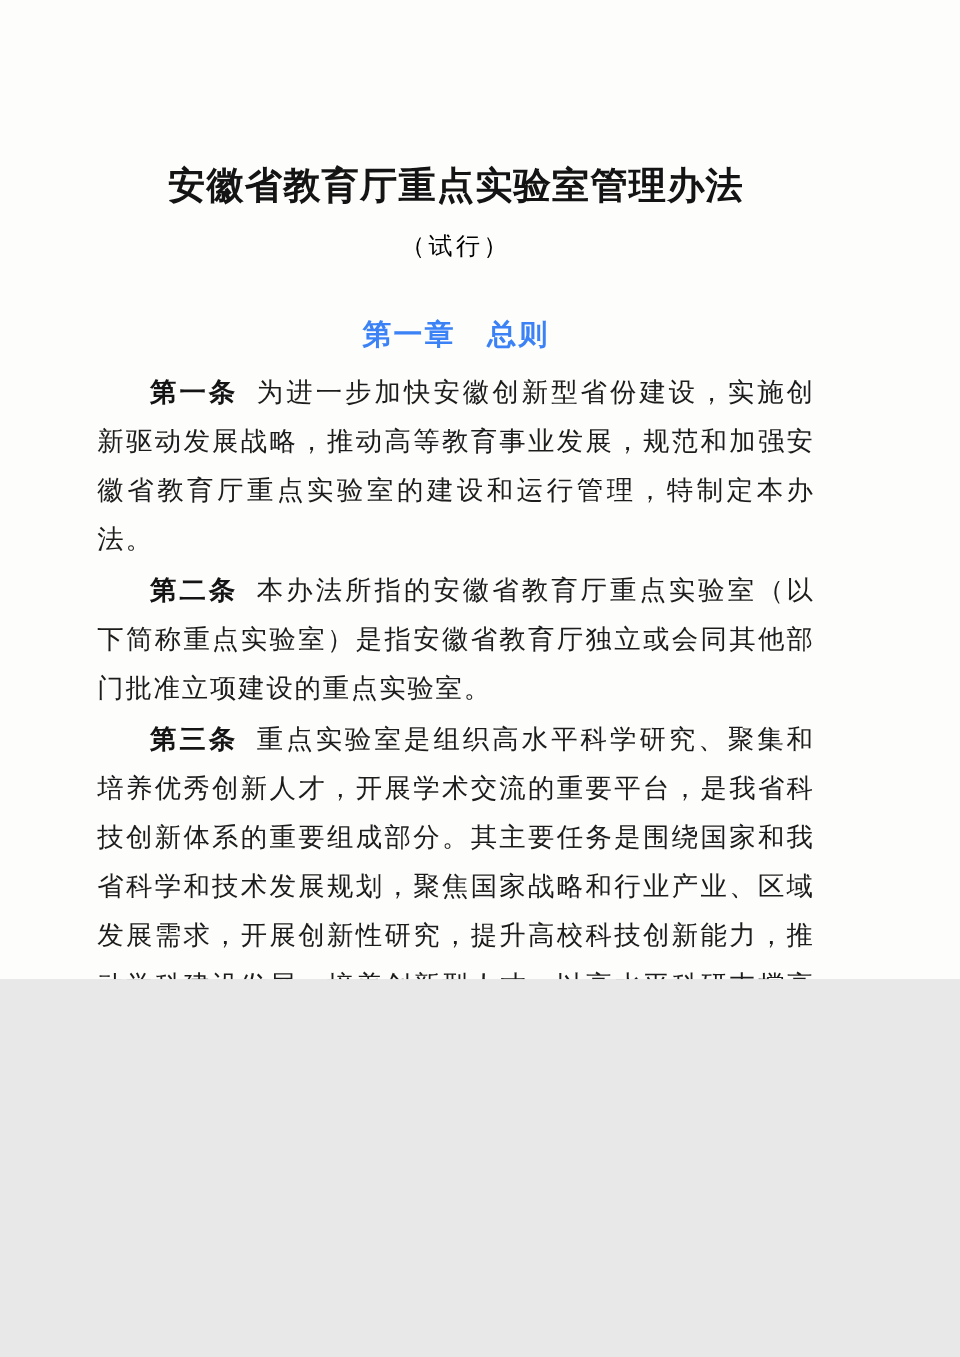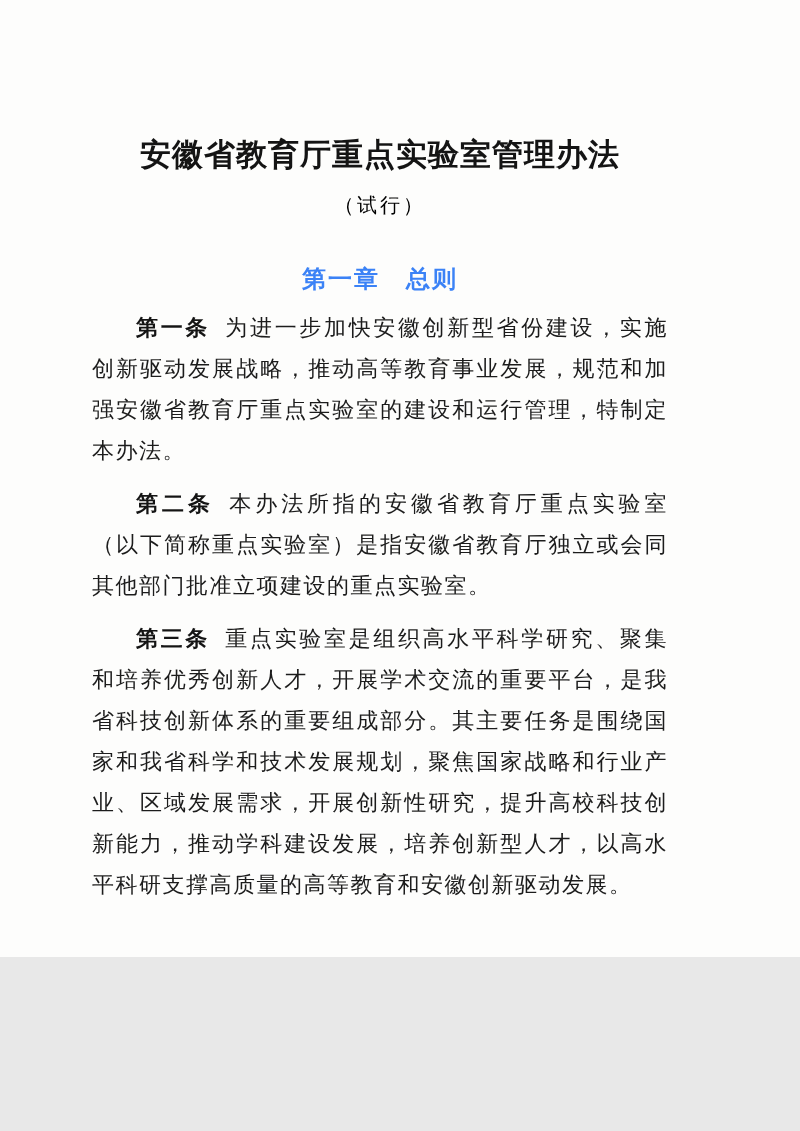--- a/index.html
+++ b/index.html
@@ -3,21 +3,21 @@
 <meta charset="utf-8">
 <style>
   html, body {
     margin: 0;
     padding: 0;
     background: #e8e8e8;
   }
   .page {
     position: relative;
     width: 800px;
-    height: 957px;
+    height: 816px;
     margin: 0 auto;
     background: #fdfdfc;
     color: #1c1c1c;
     font-family: "Liberation Serif", "DejaVu Serif", serif;
     overflow: hidden;
     box-sizing: border-box;
   }
   .content {
     position: absolute;
     left: 80px;
@@ -50,21 +50,21 @@
   }
   .body-text {
     margin-top: 11px;
     font-size: 22px;
     line-height: 41px;
     text-align: justify;
     letter-spacing: 1.5px;
     color: #1c1c1c;
   }
   .body-text p {
-    margin: 12px;
+    margin: 1px;
     text-indent: 2em;
   }
   .article-label {
     font-weight: bold;
     margin-right: 0.7em;
     color: #141414;
   }
   .page-footer {
     position: absolute;
     left: 0;

